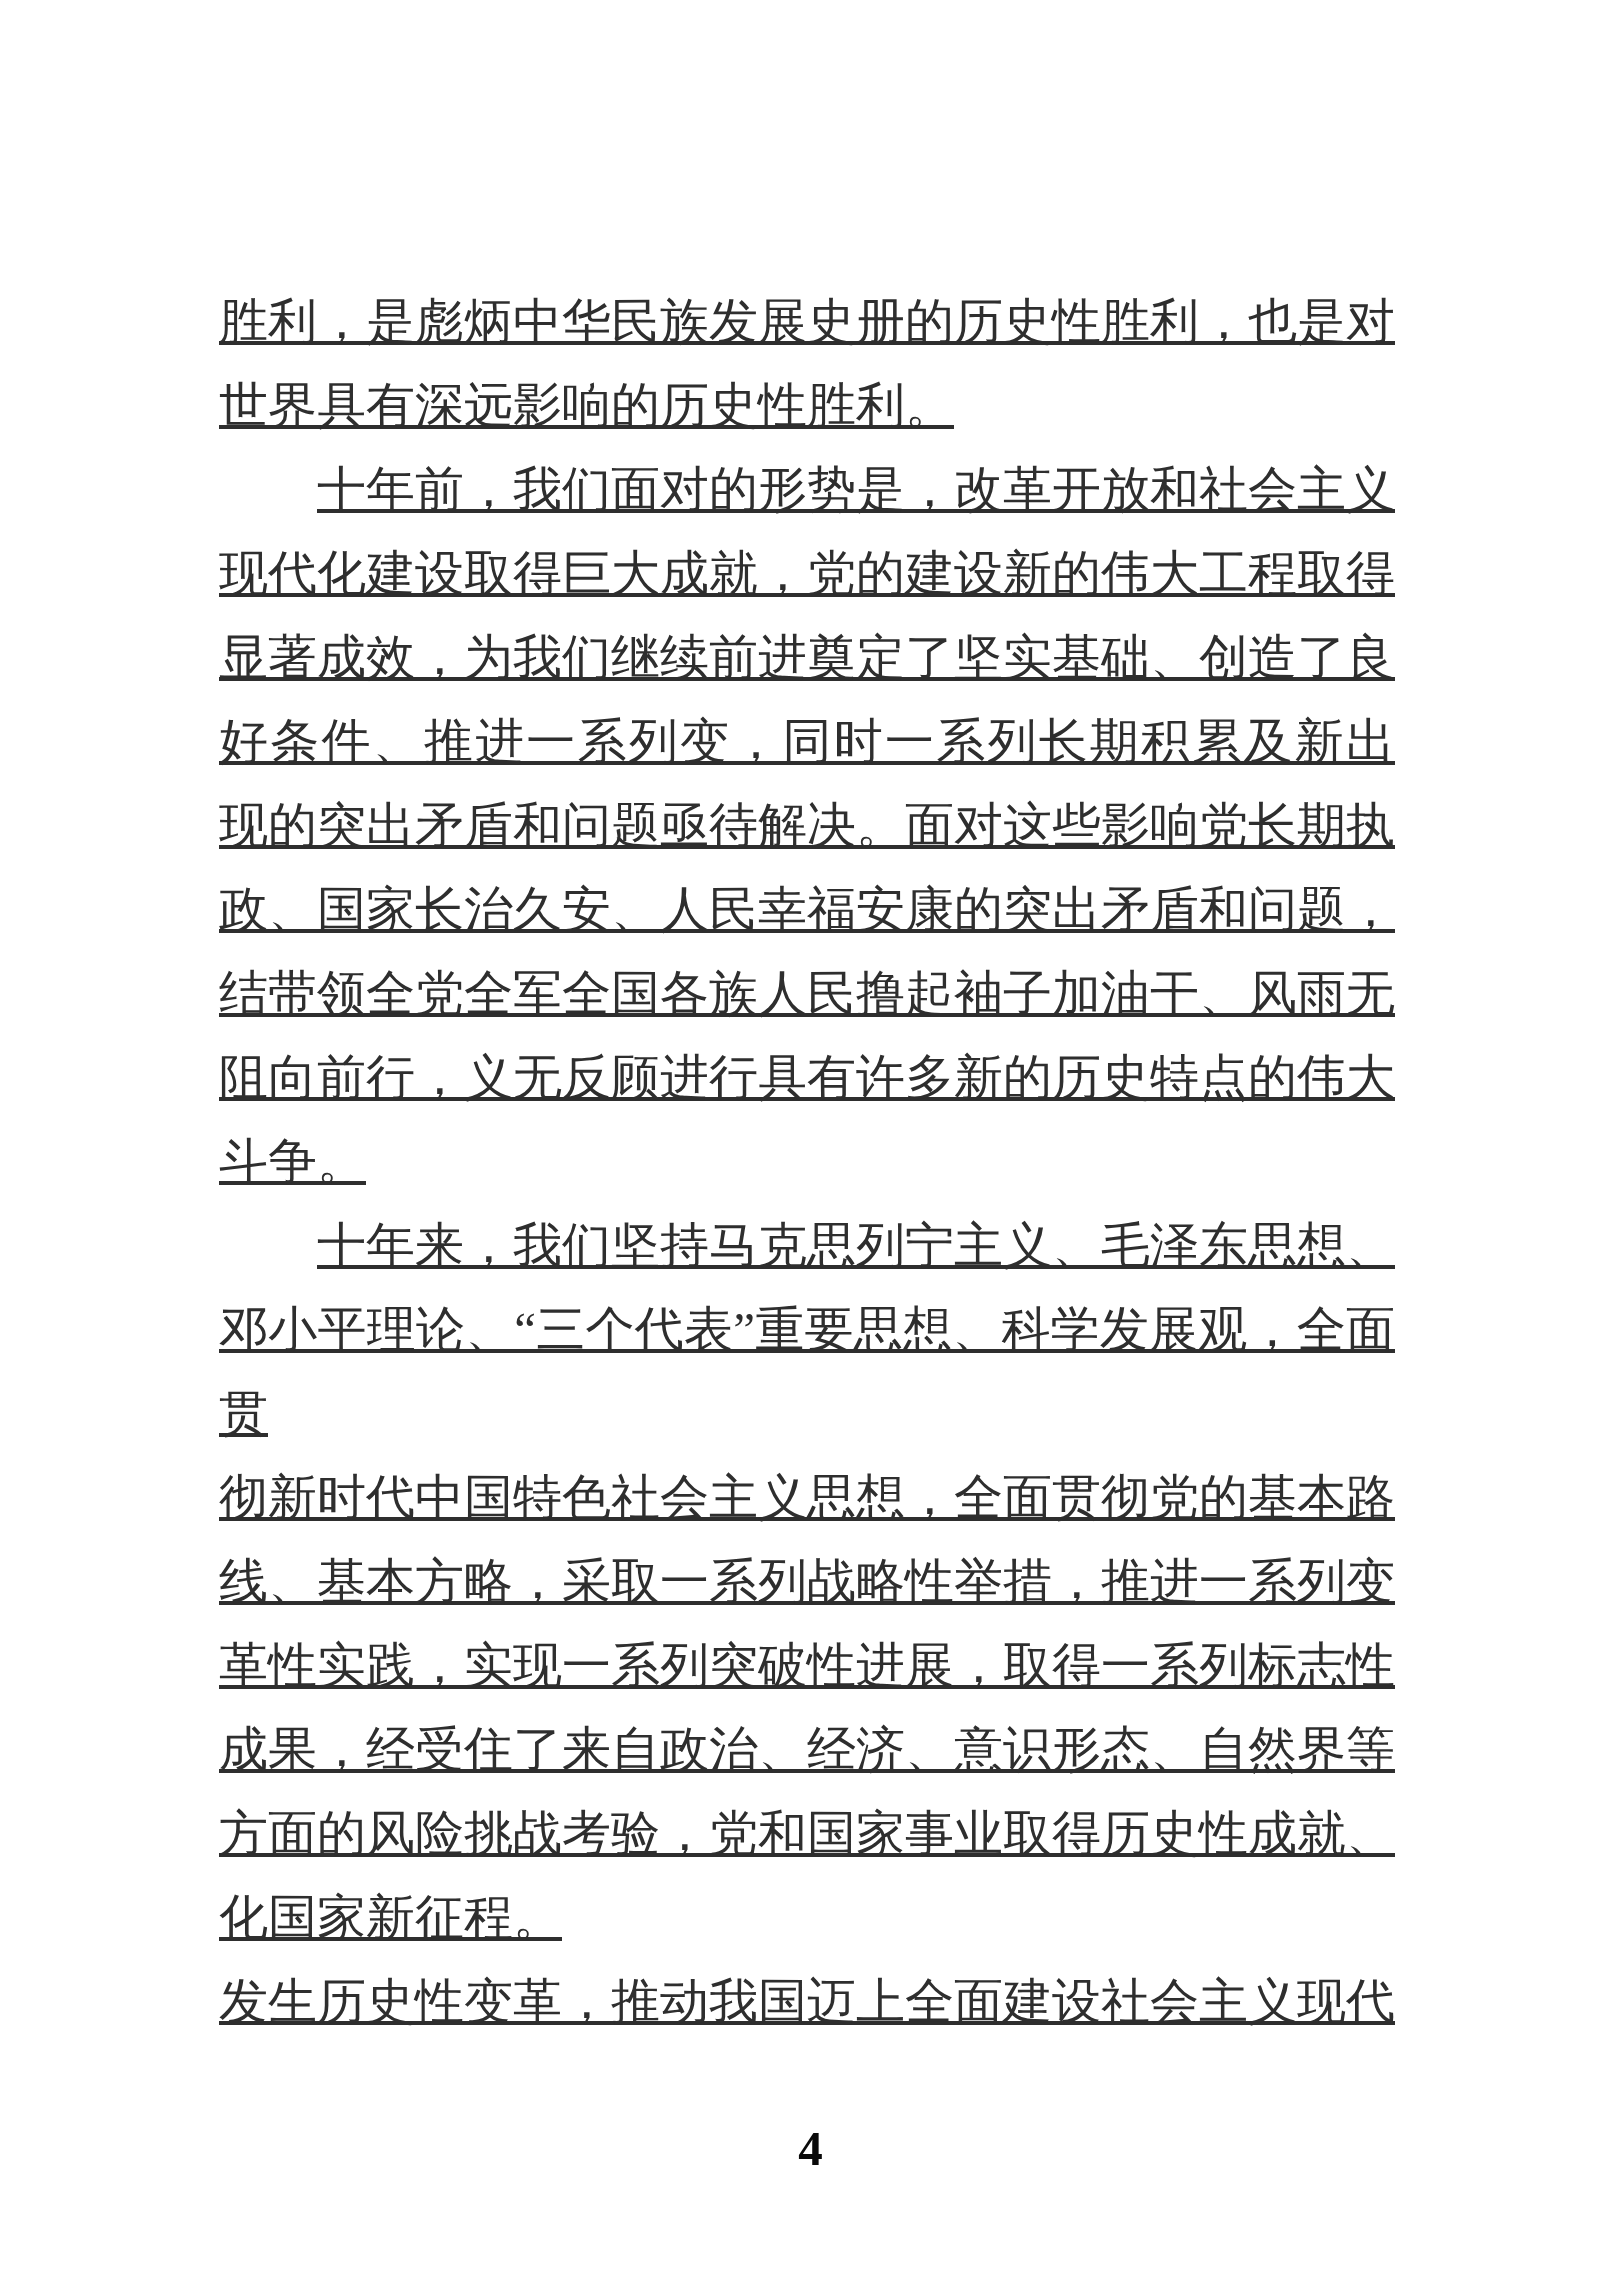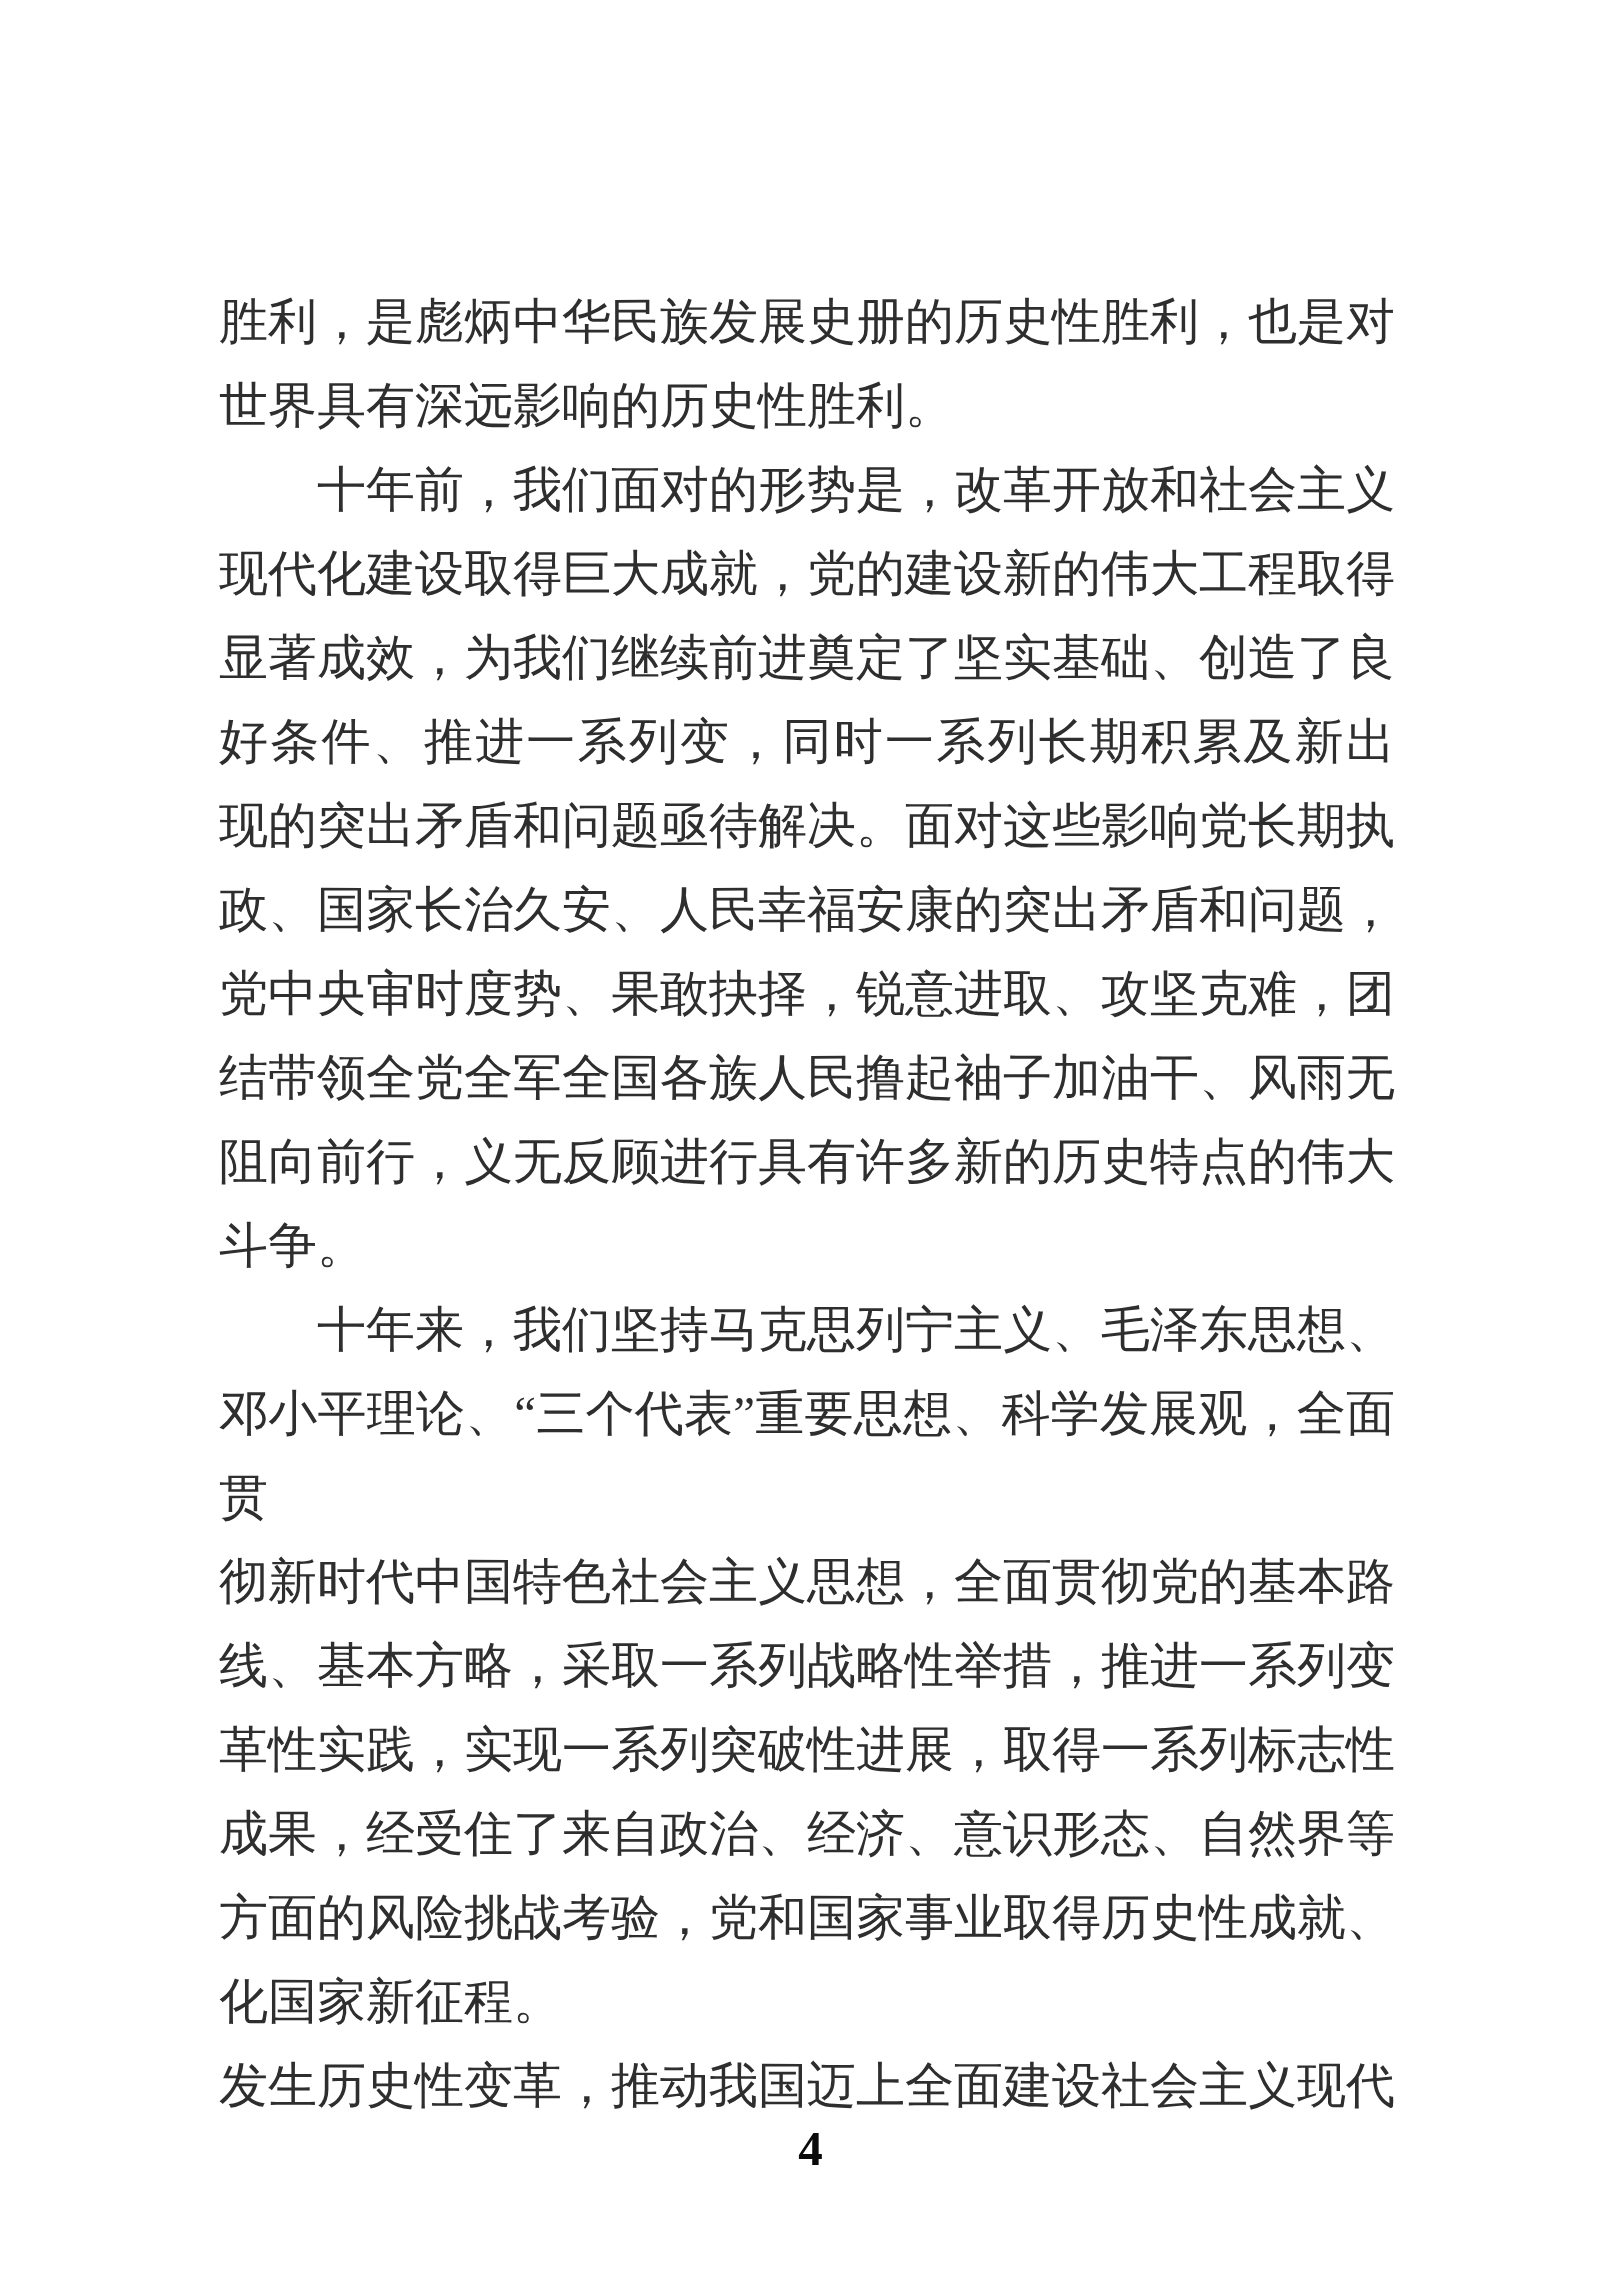--- a/index.html
+++ b/index.html
@@ -32,20 +32,21 @@
   }
   .line {
     margin: 0;
     padding: 0;
     font-size: 49px;
     line-height: 84px;
     color: #2e2e2e;
     text-align: justify;
     text-align-last: justify;
     letter-spacing: 0;
+    text-decoration: underline;
   }
   .line.indent {
     text-indent: 2em;
   }
   .line.para-end {
     text-align: center;
     text-align-last: left;
   }
   .page-number {
     position: absolute;
@@ -70,21 +71,20 @@
       <p class="line para-end">世界具有深远影响的历史性胜利。</p>
     </div>
 
     <div class="para">
       <p class="line indent">十年前，我们面对的形势是，改革开放和社会主义</p>
       <p class="line">现代化建设取得巨大成就，党的建设新的伟大工程取得</p>
       <p class="line">显著成效，为我们继续前进奠定了坚实基础、创造了良</p>
       <p class="line">好条件、推进一系列变，同时一系列长期积累及新出</p>
       <p class="line">现的突出矛盾和问题亟待解决。面对这些影响党长期执</p>
       <p class="line">政、国家长治久安、人民幸福安康的突出矛盾和问题，</p>
-      <p class="line">党中央审时度势、果敢抉择，锐意进取、攻坚克难，团</p>
       <p class="line">结带领全党全军全国各族人民撸起袖子加油干、风雨无</p>
       <p class="line">阻向前行，义无反顾进行具有许多新的历史特点的伟大</p>
       <p class="line para-end">斗争。</p>
     </div>
 
     <div class="para">
       <p class="line indent">十年来，我们坚持马克思列宁主义、毛泽东思想、</p>
       <p class="line">邓小平理论、“三个代表”重要思想、科学发展观，全面贯</p>
       <p class="line">彻新时代中国特色社会主义思想，全面贯彻党的基本路</p>
       <p class="line">线、基本方略，采取一系列战略性举措，推进一系列变</p>

